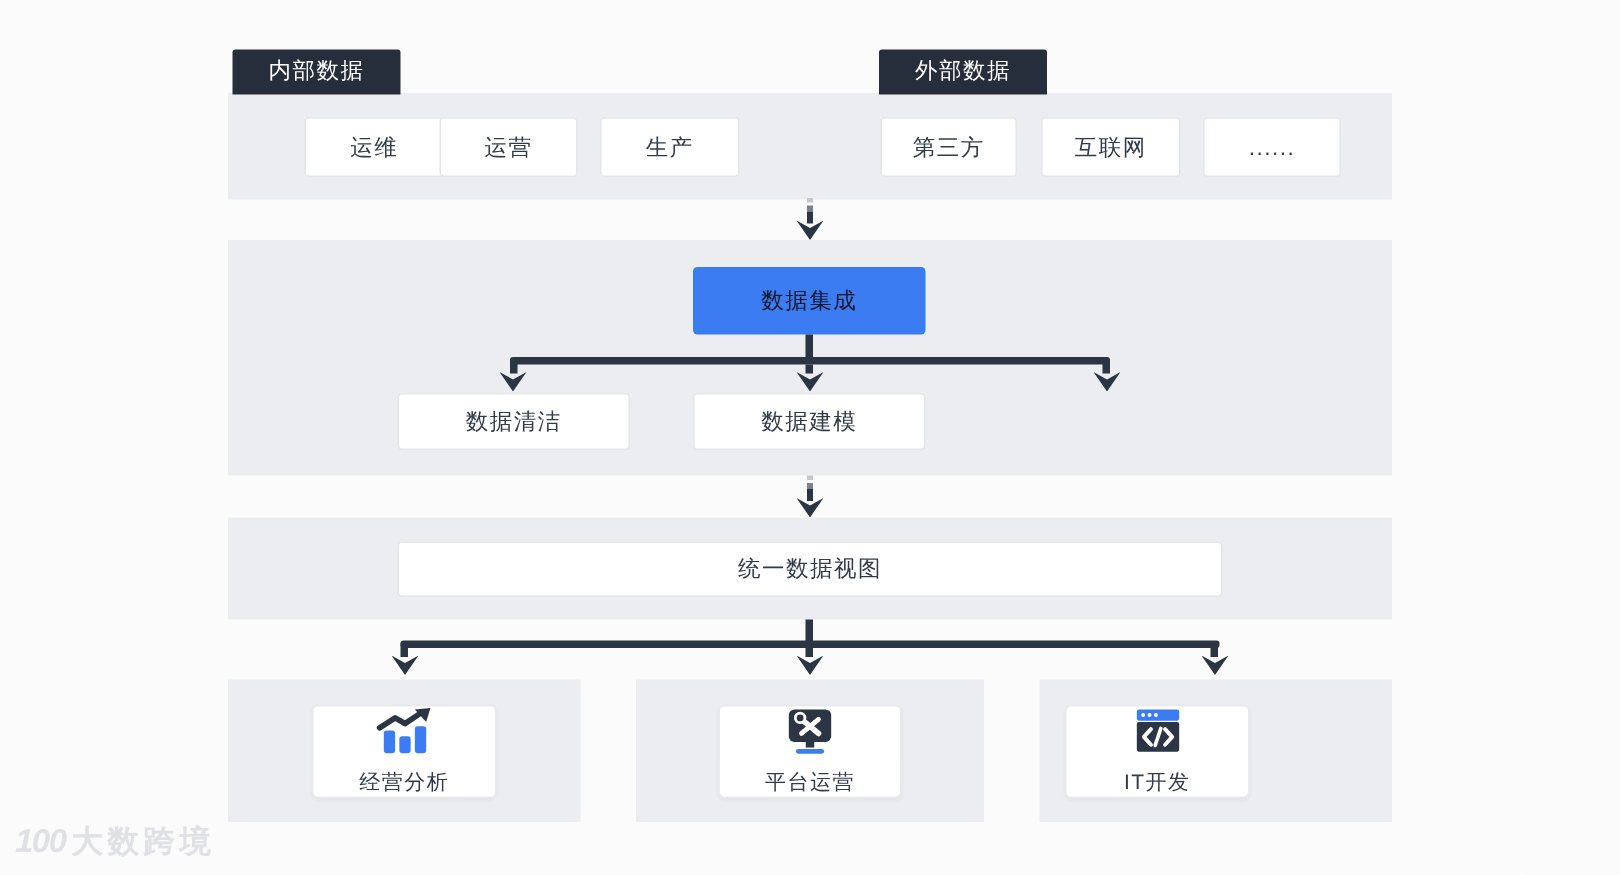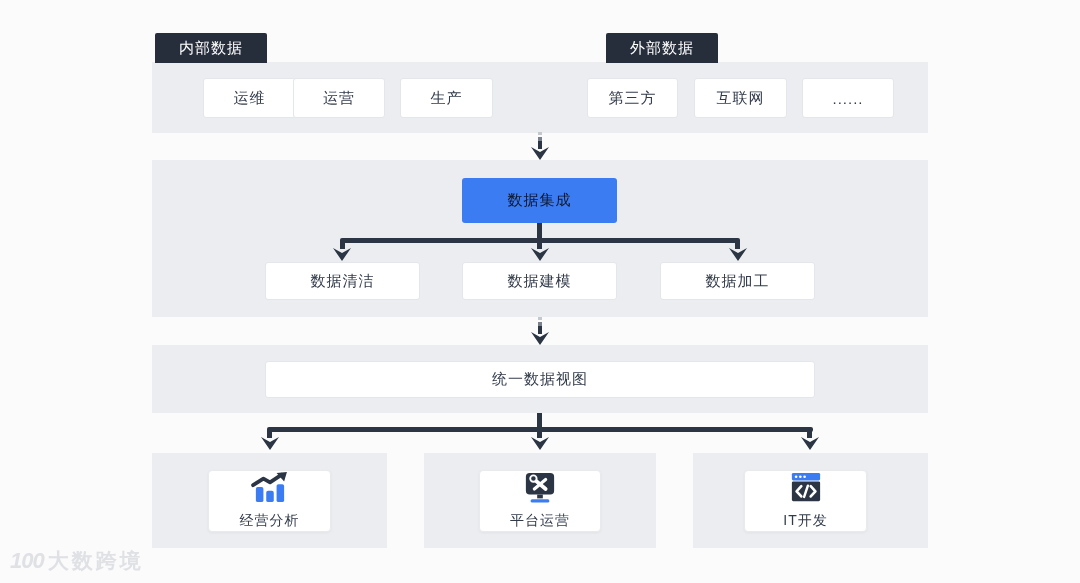--- a/index.html
+++ b/index.html
@@ -84,21 +84,21 @@
   }
 </style>
 </head>
 <body>
 
 <div class="canvas">
 
   <div class="band" style="left:152px;top:62px;width:776px;height:71px;"></div>
 
   <div class="tag" style="left:155px;top:33px;">内部数据</div>
-  <div class="tag" style="left:606px;top:33px;">外部数据</div>
+  <div class="tag" style="left:586px;top:33px;">外部数据</div>
 
   <div class="node" style="left:203px;top:78px;width:93px;height:40px;">运维</div>
   <div class="node" style="left:293px;top:78px;width:92px;height:40px;">运营</div>
   <div class="node" style="left:400px;top:78px;width:93px;height:40px;">生产</div>
 
   <div class="node" style="left:587px;top:78px;width:91px;height:40px;">第三方</div>
   <div class="node" style="left:694px;top:78px;width:93px;height:40px;">互联网</div>
   <div class="node" style="left:802px;top:78px;width:92px;height:40px;">......</div>
 
   <div>
@@ -118,21 +118,20 @@
     <div class="stem" style="left:340px;top:240px;width:5px;height:9px;"></div>
     <div class="arrowhead" style="left:333px;top:248px;"></div>
     <div class="stem" style="left:537px;top:243px;width:5px;height:6px;"></div>
     <div class="arrowhead" style="left:531px;top:248px;"></div>
     <div class="stem" style="left:735px;top:240px;width:5px;height:9px;"></div>
     <div class="arrowhead" style="left:729px;top:248px;"></div>
   </div>
 
   <div class="node" style="left:265px;top:262px;width:155px;height:38px;">数据清洁</div>
   <div class="node" style="left:462px;top:262px;width:155px;height:38px;">数据建模</div>
-  <div class="node" style="left:660px;top:262px;width:155px;height:38px;">数据加工</div>
 
   <div>
     <div class="dash dash1" style="left:538px;top:317px;width:4px;height:3px;"></div>
     <div class="dash dash2" style="left:538px;top:322px;width:4px;height:4px;"></div>
     <div class="vline" style="left:538px;top:326px;width:4px;height:8px;"></div>
     <div class="arrowhead" style="left:531px;top:332px;"></div>
   </div>
 
   <div class="band" style="left:152px;top:345px;width:776px;height:68px;"></div>
 
@@ -173,21 +172,21 @@
         <path d="M16 8 L28 18" stroke="#ffffff" stroke-width="4" stroke-linecap="round"></path>
         <circle cx="15" cy="7" r="3.4" fill="#2b3544" stroke="#ffffff" stroke-width="2"></circle>
         <path d="M28 8 L16 18" stroke="#ffffff" stroke-width="3.4" stroke-linecap="round"></path>
         <rect x="19" y="24" width="6" height="4" fill="#2b3544"></rect>
         <rect x="12" y="29" width="20" height="3.4" rx="1.7" fill="#3b7cf3"></rect>
       </svg>
     </span>
     <span class="label">平台运营</span>
   </div>
 
-  <div class="card" style="left:744px;top:470px;width:123px;height:62px;">
+  <div class="card" style="left:710px;top:470px;width:123px;height:62px;">
     <span>
       <svg width="42" height="32" viewBox="0 0 44 34">
         <rect x="7" y="1" width="30" height="8" rx="1.5" fill="#3b7cf3"></rect>
         <circle cx="11.5" cy="5" r="1.4" fill="#ffffff"></circle>
         <circle cx="16" cy="5" r="1.4" fill="#ffffff"></circle>
         <circle cx="20.5" cy="5" r="1.4" fill="#ffffff"></circle>
         <rect x="7" y="10" width="30" height="21" rx="1.5" fill="#2b3544"></rect>
         <path d="M17 15 L12 20.5 L17 26" fill="none" stroke="#ffffff" stroke-width="2.8" stroke-linecap="round" stroke-linejoin="round"></path>
         <path d="M27 15 L32 20.5 L27 26" fill="none" stroke="#ffffff" stroke-width="2.8" stroke-linecap="round" stroke-linejoin="round"></path>
         <path d="M24 14.5 L20 26.5" fill="none" stroke="#ffffff" stroke-width="2.6" stroke-linecap="round"></path>

